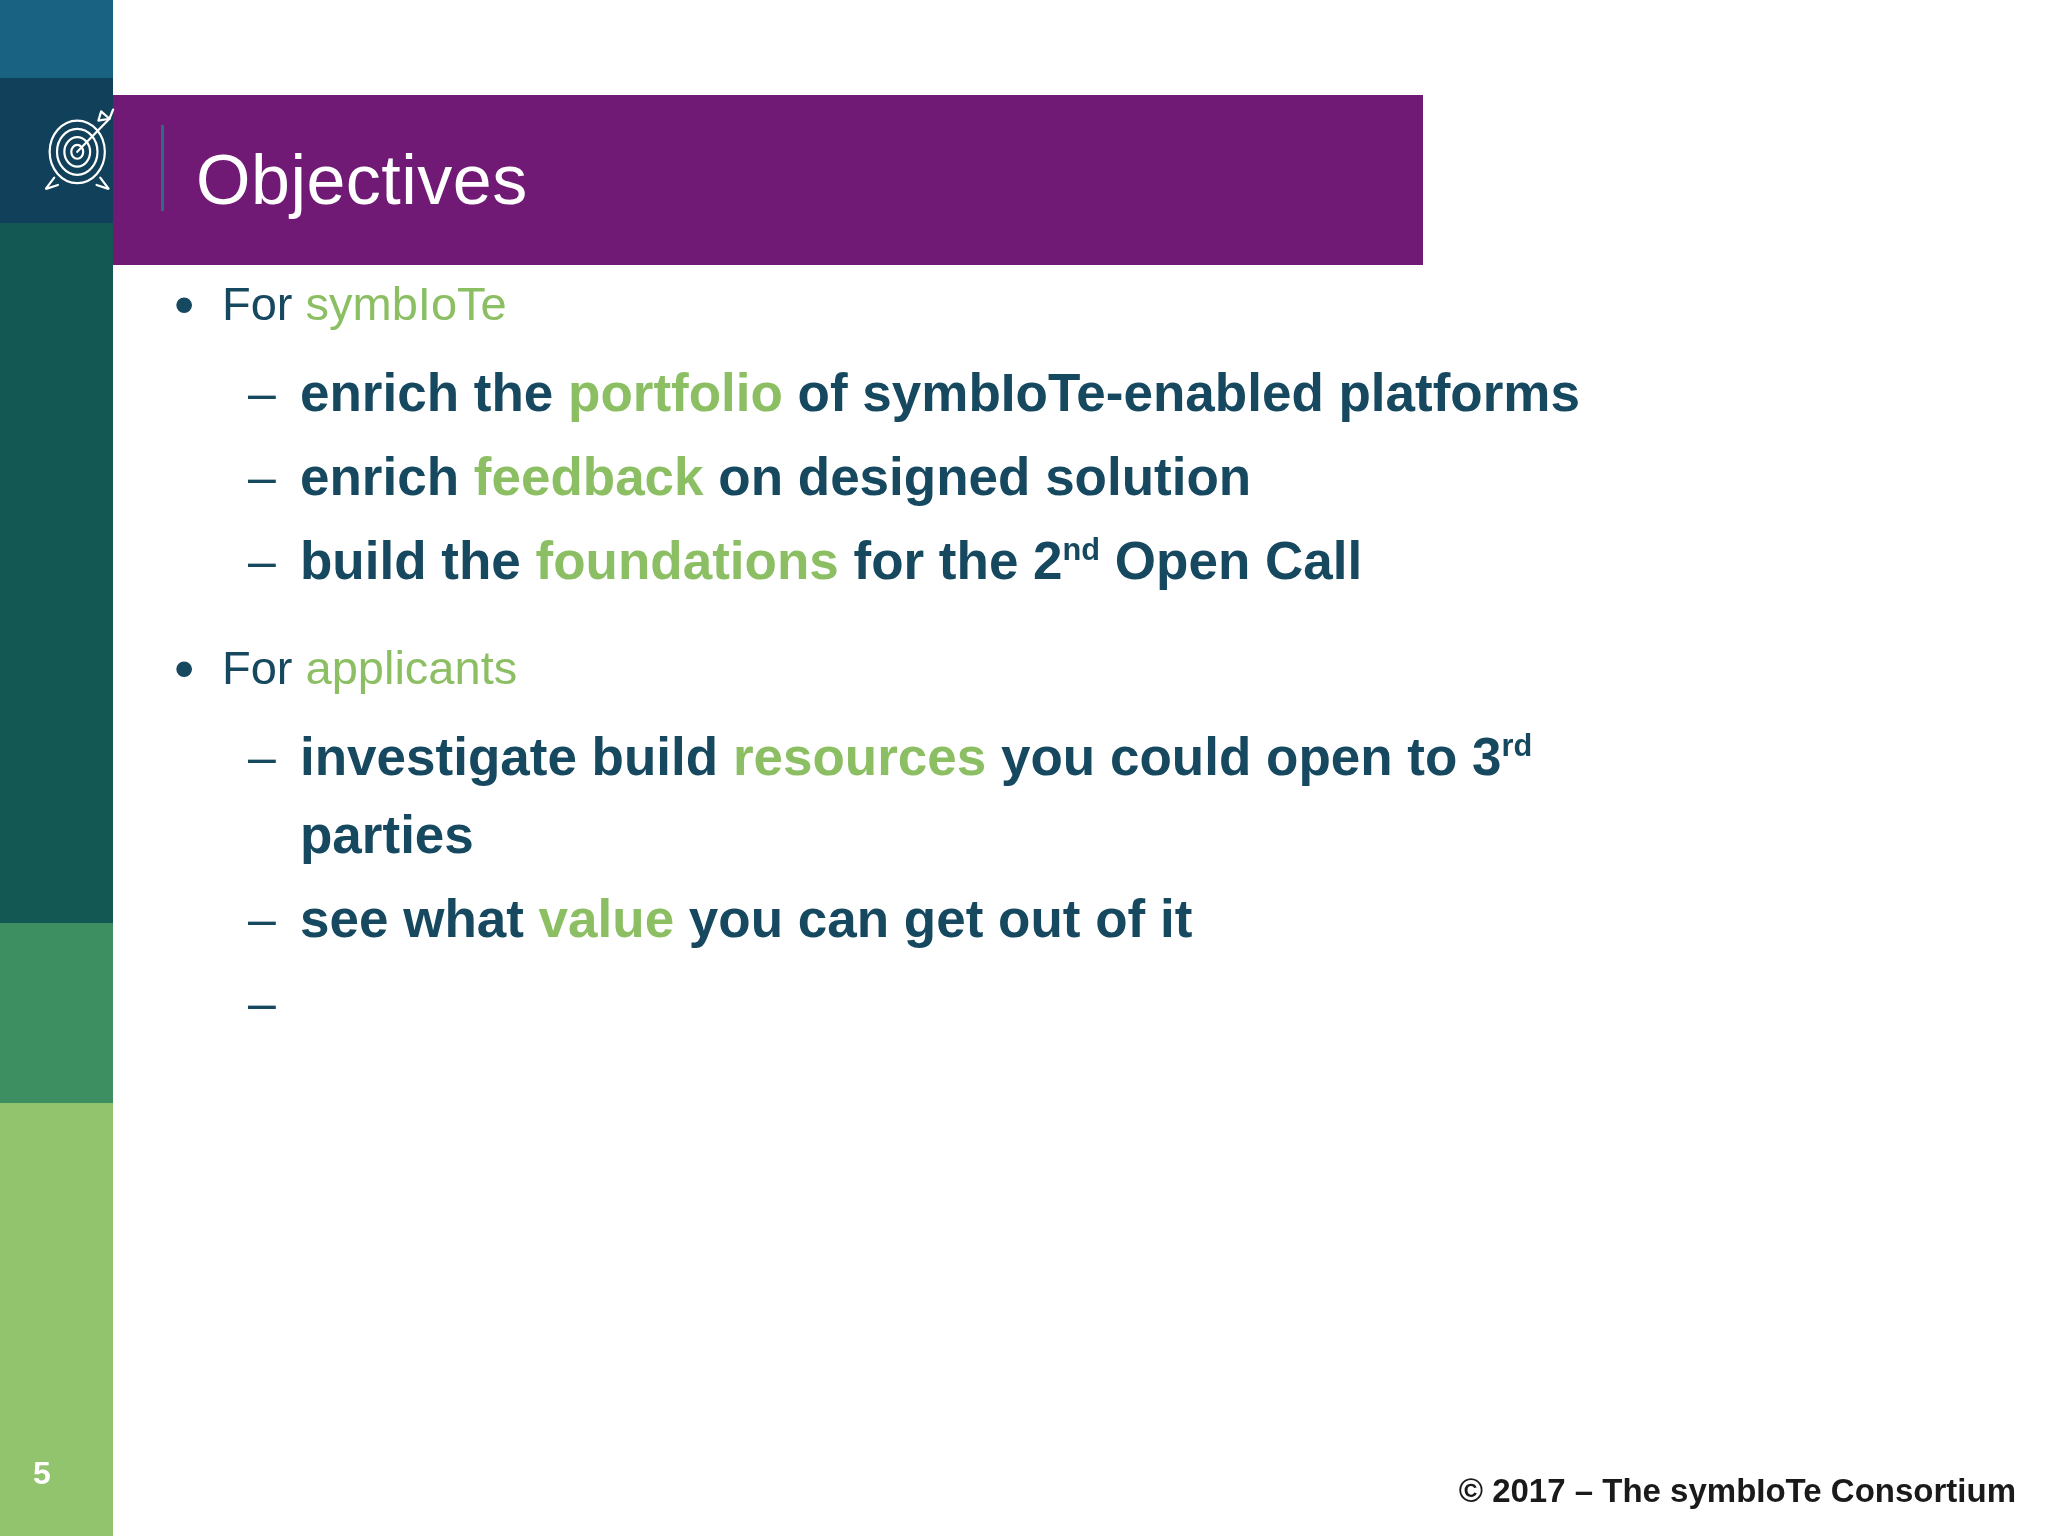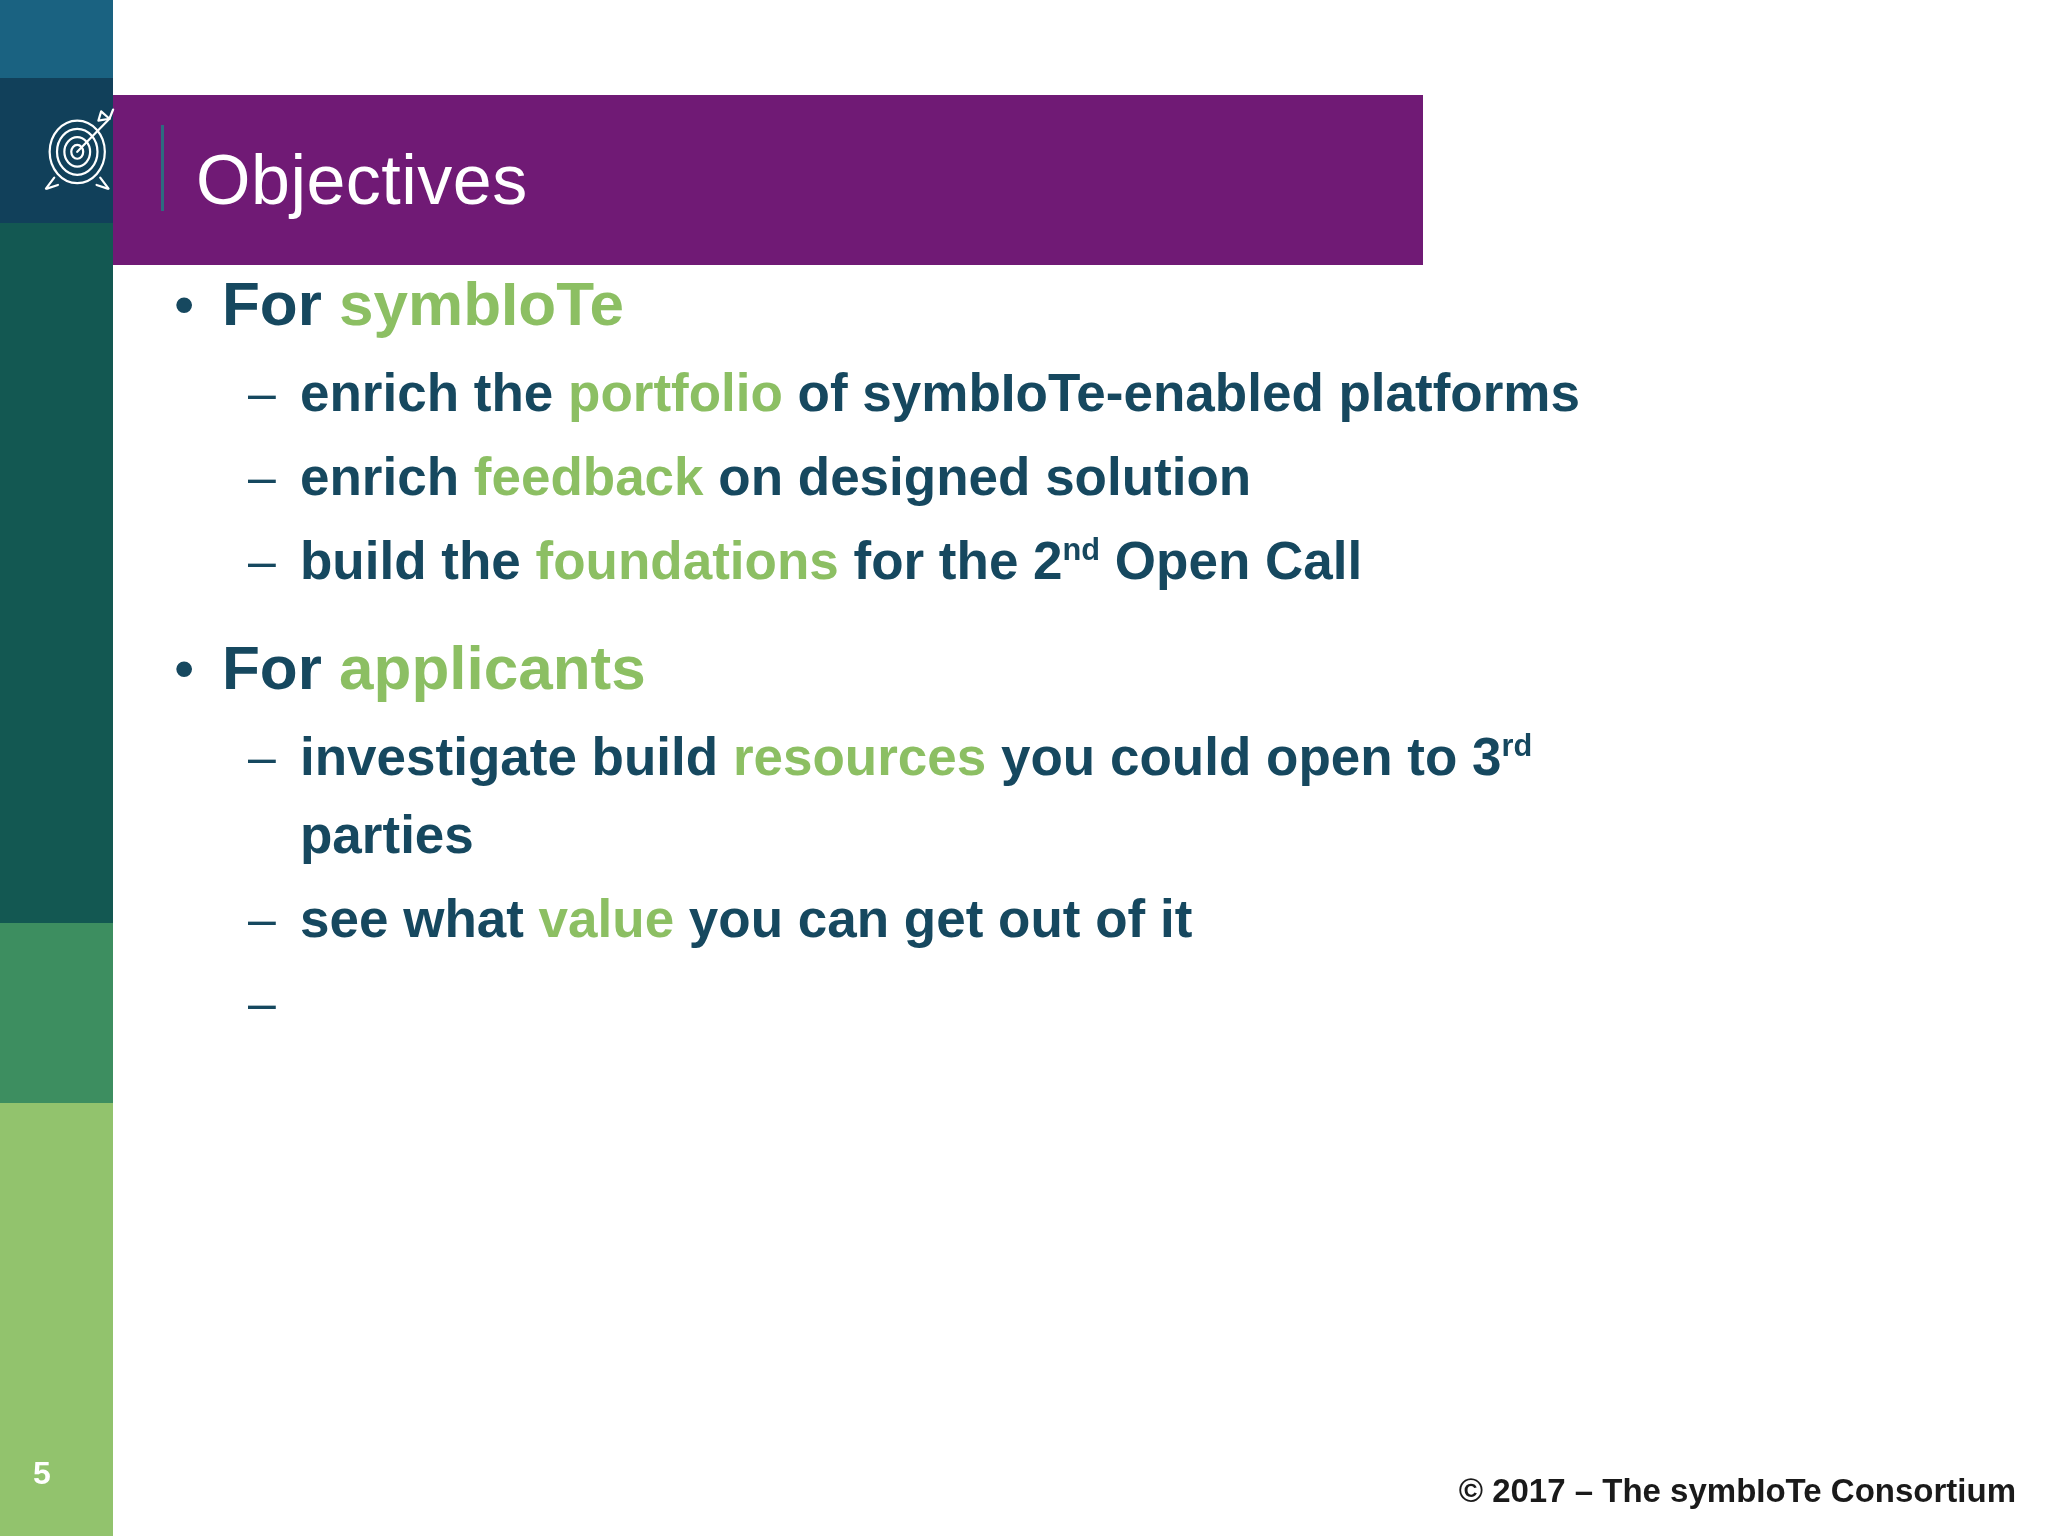--- a/index.html
+++ b/index.html
@@ -99,24 +99,24 @@
     width: 62px;
     color: #16485f;
     font-size: 58px;
     line-height: 84px;
     text-align: left;
     padding-left: 14px;
     box-sizing: border-box;
   }
   .bullet-l1 .text {
     flex: 1 1 auto;
-    font-size: 62px;
+    font-size: 47px;
     line-height: 84px;
     color: #16485f;
-    font-weight: 700;
+    font-weight: 400;
   }
 
   .bullet-l2 {
     position: relative;
     display: flex;
     align-items: flex-start;
     margin: 0 0 6px 0;
     padding-left: 88px;
   }
   .bullet-l2 .marker {

